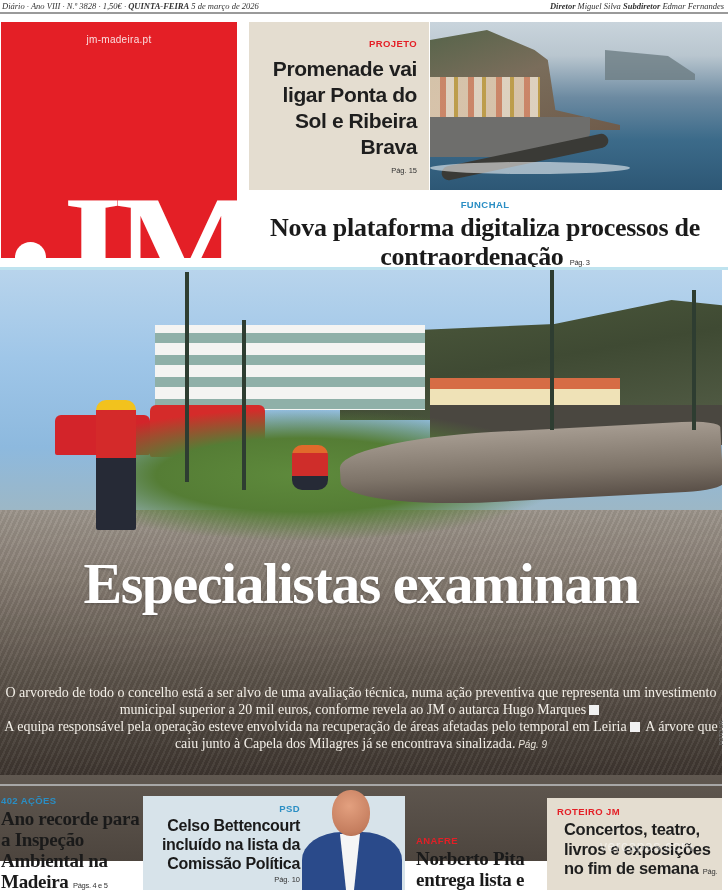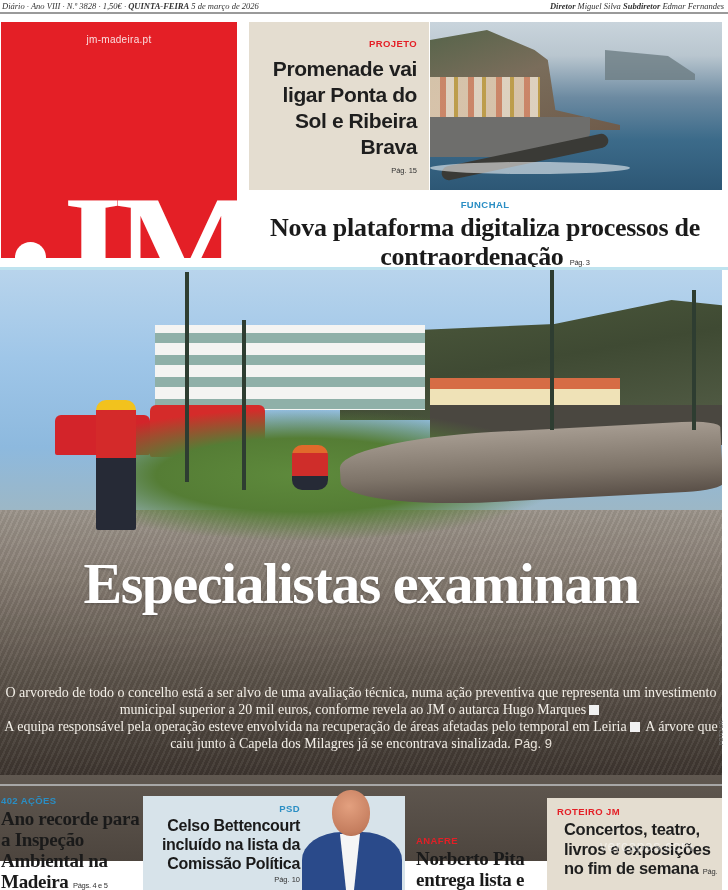--- a/index.html
+++ b/index.html
@@ -58,21 +58,21 @@
       linear-gradient(180deg, #9c948b 0%, #867c72 25%, #5e554c 60%, #3d352f 100%); }
   .hero .truck1 { position: absolute; left: 55px; top: 145px; width: 95px; height: 40px; background: #d3242a; border-radius: 6px 6px 2px 2px; }
   .hero .truck2 { position: absolute; left: 150px; top: 135px; width: 115px; height: 52px; background: #d52b2a; border-radius: 6px 6px 2px 2px; }
   .hero .fireman { position: absolute; left: 96px; top: 130px; width: 40px; height: 130px; background: linear-gradient(180deg, #f2c21d 0 8%, #d42a2a 8% 45%, #262a36 45% 100%); border-radius: 10px 10px 2px 2px; }
   .hero .fireman2 { position: absolute; left: 292px; top: 175px; width: 36px; height: 45px; background: linear-gradient(180deg, #e16a2b 0 18%, #cf2d2a 18% 70%, #262a36 70%); border-radius: 10px; }
   .hero .pole { position: absolute; width: 4px; background: #2e3d31; }
 
   .hero h1 { position: absolute; left: 0; top: 282px; width: 722px; text-align: center; font-family: "Liberation Serif", serif; font-weight: bold; color: #fff; font-size: 58px; line-height: 64px; letter-spacing: -1.5px; text-shadow: 0 1px 3px rgba(0,0,0,0.25); }
   .hero .lead { position: absolute; left: 0; top: 414px; width: 722px; text-align: center; font-family: "Liberation Serif", serif; font-size: 14px; line-height: 17px; color: #f3efe8; }
   .hero .lead .sq { display: inline-block; width: 10px; height: 10px; background: #f1f1f1; vertical-align: -1px; margin: 0 3px; }
-  .hero .lead .pag { color: #e7e1d8; font-size: 13px; }
+  .hero .lead .pag { color: #e7e1d8; font-size: 10px; font-style: italic; }
   .photo-credit { position: absolute; left: 718px; top: 745px; font-size: 5.5px; color: #777; transform: rotate(-90deg); transform-origin: left top; white-space: nowrap; }
 
   .bottom-rule { position: absolute; left: 0; top: 784px; width: 722px; height: 2px; background: #a7a7a7; }
 
   
   .story1 { position: absolute; left: 1px; top: 795px; width: 140px; }
   .story1 h3 { font-family: "Liberation Serif", serif; font-weight: bold; font-size: 19px; line-height: 21px; color: #1a1a1a; margin-top: 2px; letter-spacing: -0.3px; }
   .story1 .pag { font-weight: normal; font-size: 7.5px; }
 
   .story2 { position: absolute; left: 143px; top: 796px; width: 262px; height: 94px; background: #d7e3ea; }

